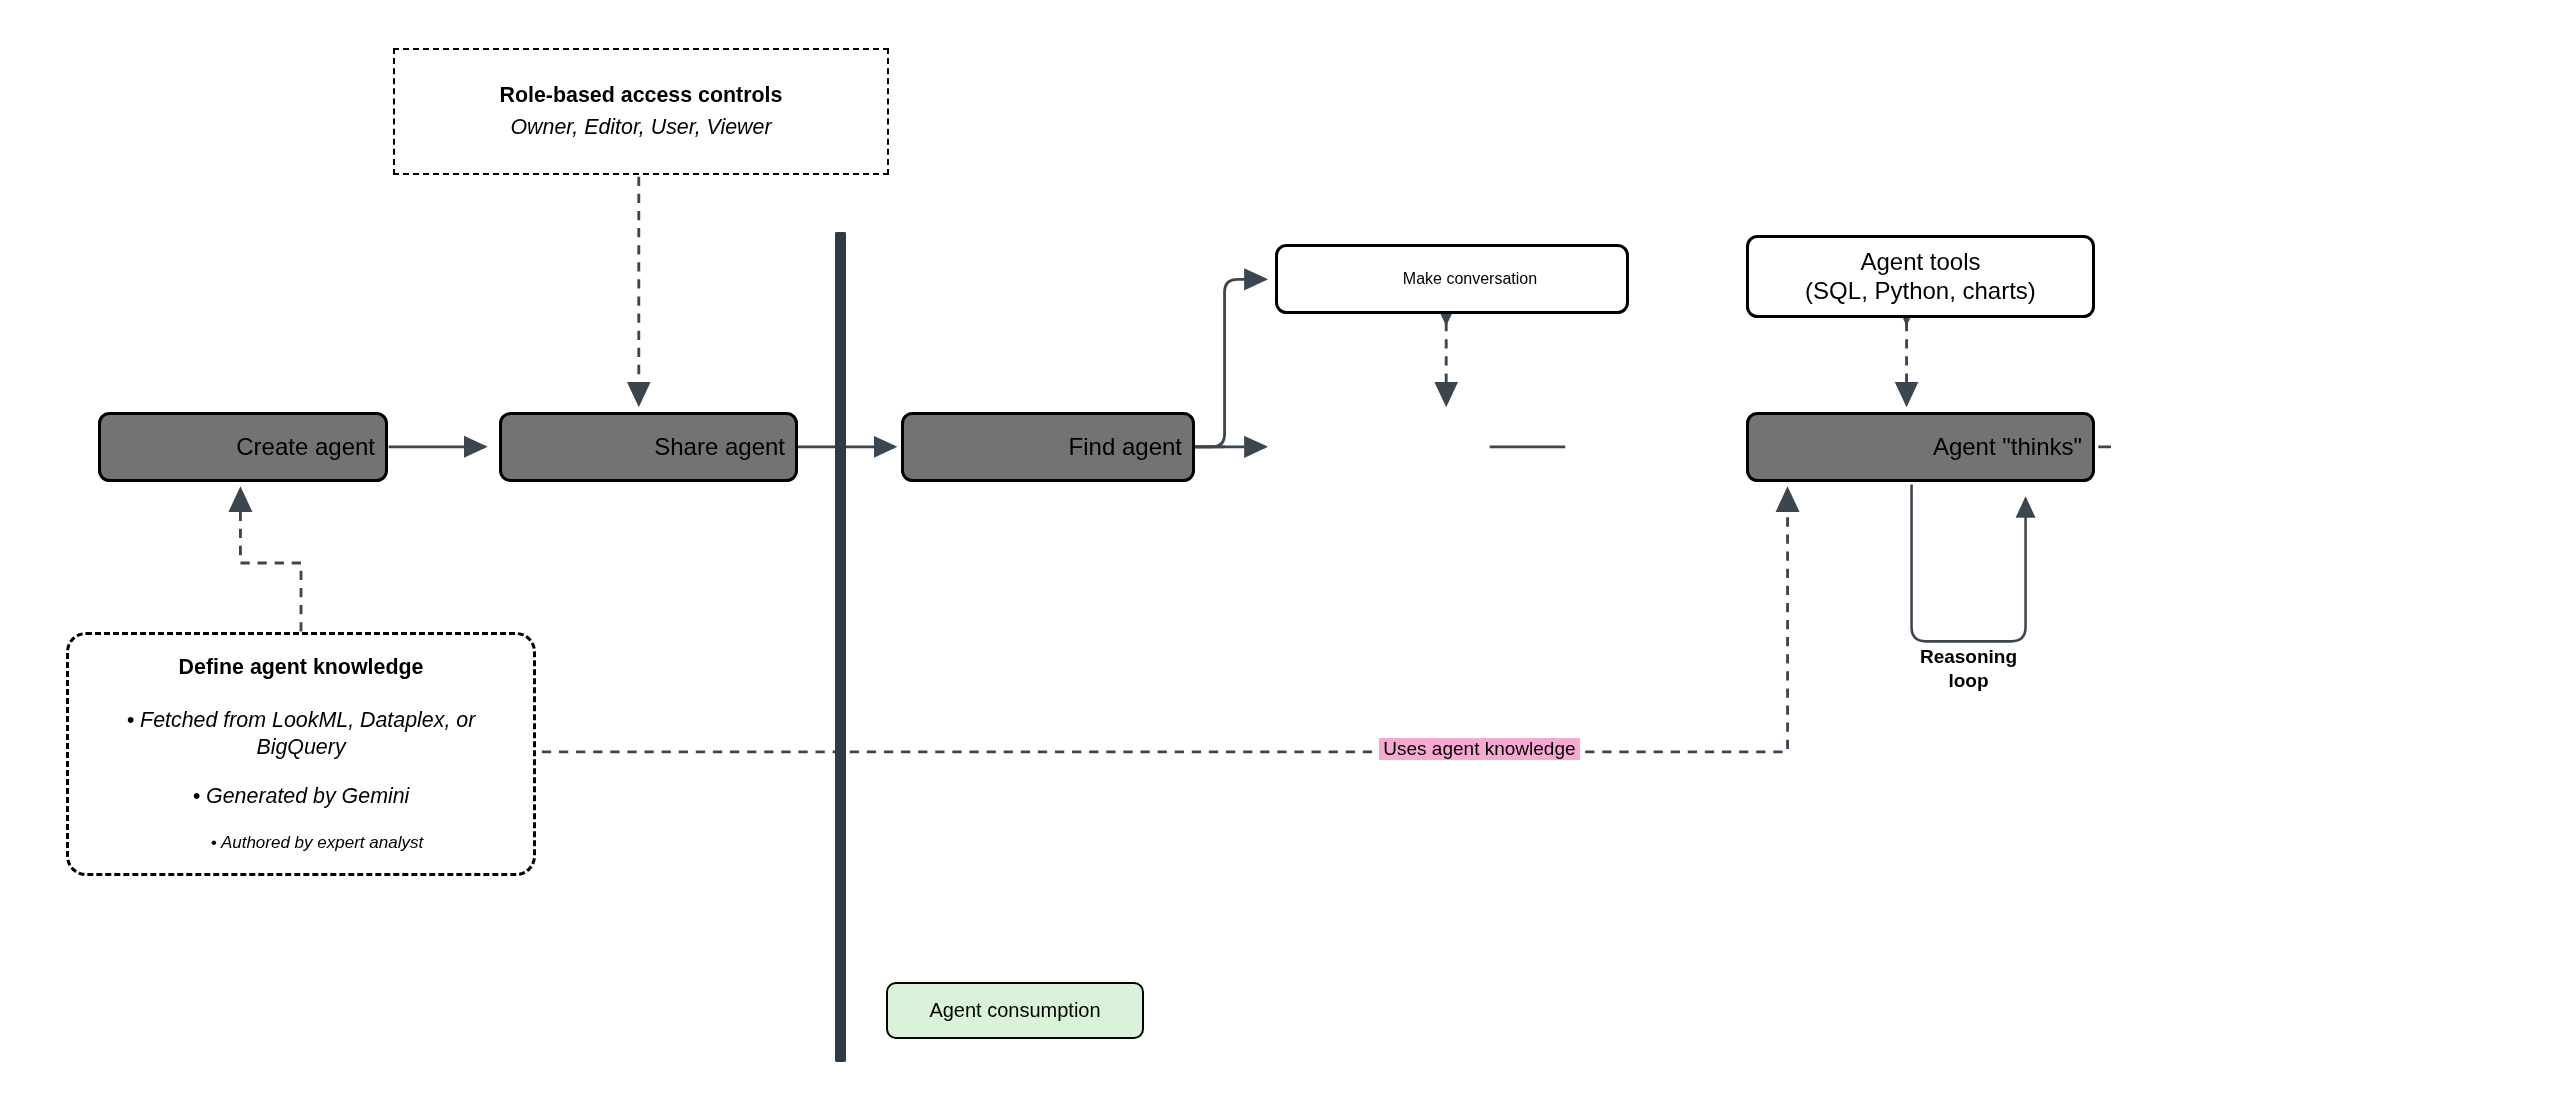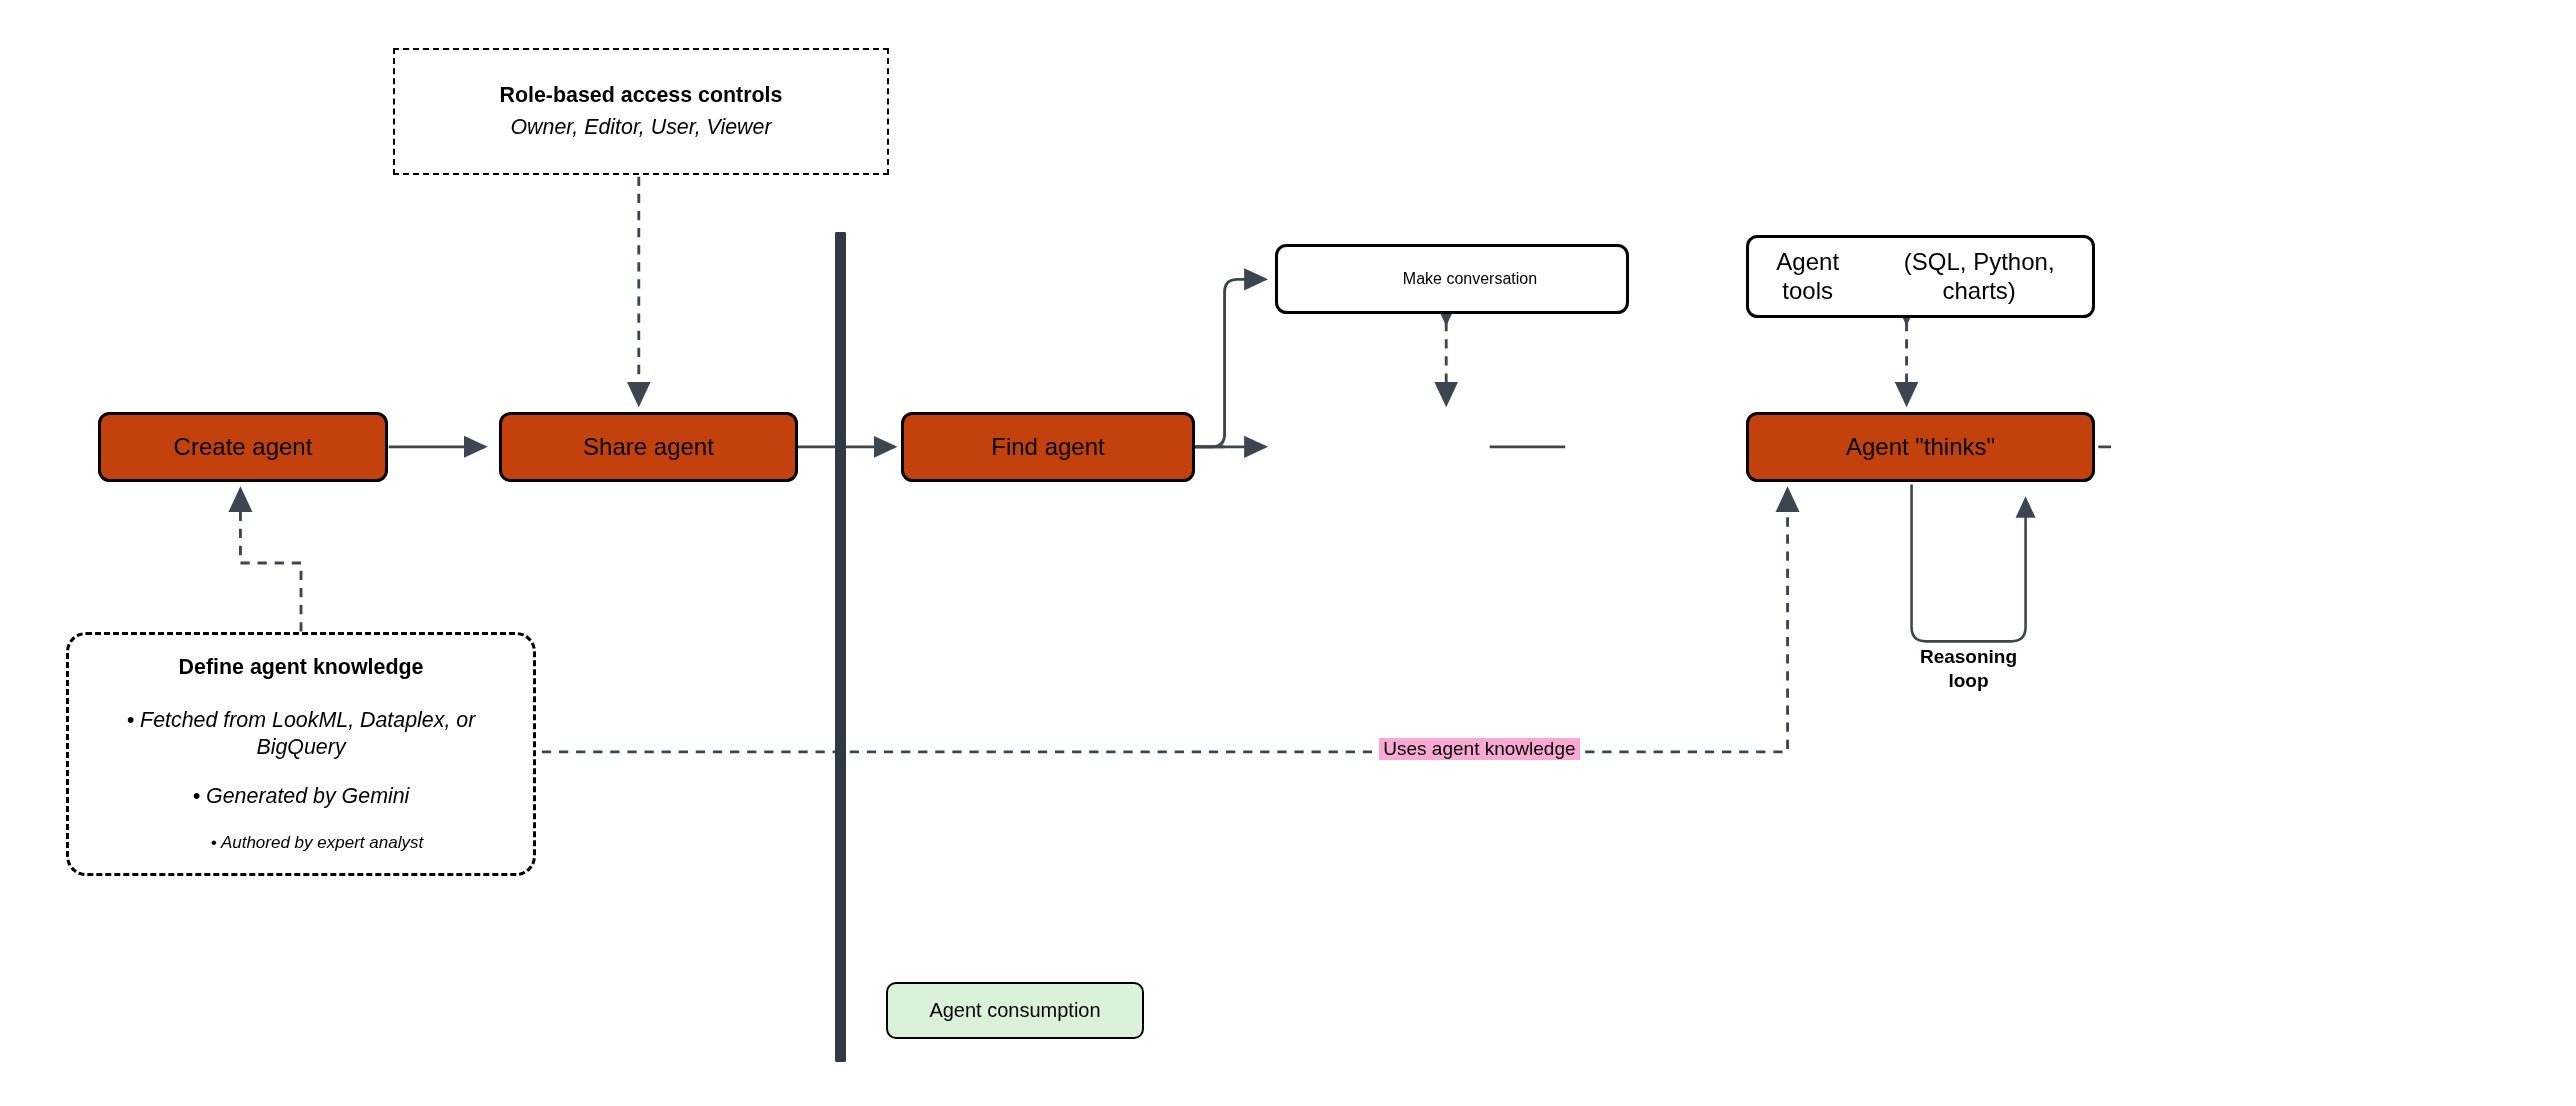--- a/index.html
+++ b/index.html
@@ -4,21 +4,21 @@
 <style>
   html,body{margin:0;padding:0;background:#ffffff;}
   body{font-family:"Liberation Sans",sans-serif;color:#000;}
   #stage{position:relative;width:2111px;height:1106px;background:#ffffff;overflow:hidden;}
   svg.edges{position:absolute;left:0;top:0;width:2576px;height:1106px;pointer-events:none;}
 
   .node{position:absolute;box-sizing:border-box;display:flex;align-items:center;justify-content:center;
         text-align:center;border:3.6px solid #000;border-radius:11.4px;line-height:1.18;}
   .node .lbl{display:block;width:100%;padding:0 10px;}
 
-  .blue{background:#c2410c;}
+  .blue{background:#737373;text-align:right;}
   .white{background:#ffffff;}
   .green{background:#d9f2d9;border-width:2.9px;border-radius:10px;}
 
   .dashbox{position:absolute;box-sizing:border-box;background:#ffffff;border:2.9px dashed #000;
            display:flex;flex-direction:column;align-items:center;justify-content:center;text-align:center;}
   .dashbox.sq{border-radius:0;}
   .dashbox.rnd{border-radius:20px;border-width:3.6px;gap:22px;}
   .dashbox .title{font-weight:bold;}
   .dashbox .sub{font-style:italic;}
 
@@ -97,21 +97,21 @@
 
   <div class="node blue" style="left:901px;top:412px;width:294px;height:70px;">
     <span class="lbl" style="font-size:24px;">Find agent</span>
   </div>
 
   <div class="node white" style="left:1275px;top:244px;width:354px;height:70px;">
     <span class="lbl" style="font-size:16px;margin-left:36px;">Make conversation</span>
   </div>
 
 
-  <div class="node white" style="left:1746px;top:235px;width:349px;height:83px;flex-direction:row;">
+  <div class="node white" style="left:1746px;top:235px;width:349px;height:83px;flex-direction:column;">
     <span style="font-size:24px;">Agent tools</span>
     <span style="font-size:24px;">(SQL, Python, charts)</span>
   </div>
 
   <div class="node blue" style="left:1746px;top:412px;width:349px;height:70px;">
     <span class="lbl" style="font-size:24px;">Agent "thinks"</span>
   </div>
 
   <div class="node blue" style="left:2178px;top:392px;width:376px;height:70px;">
     <span class="lbl" style="font-size:24px;">Get answer</span>

